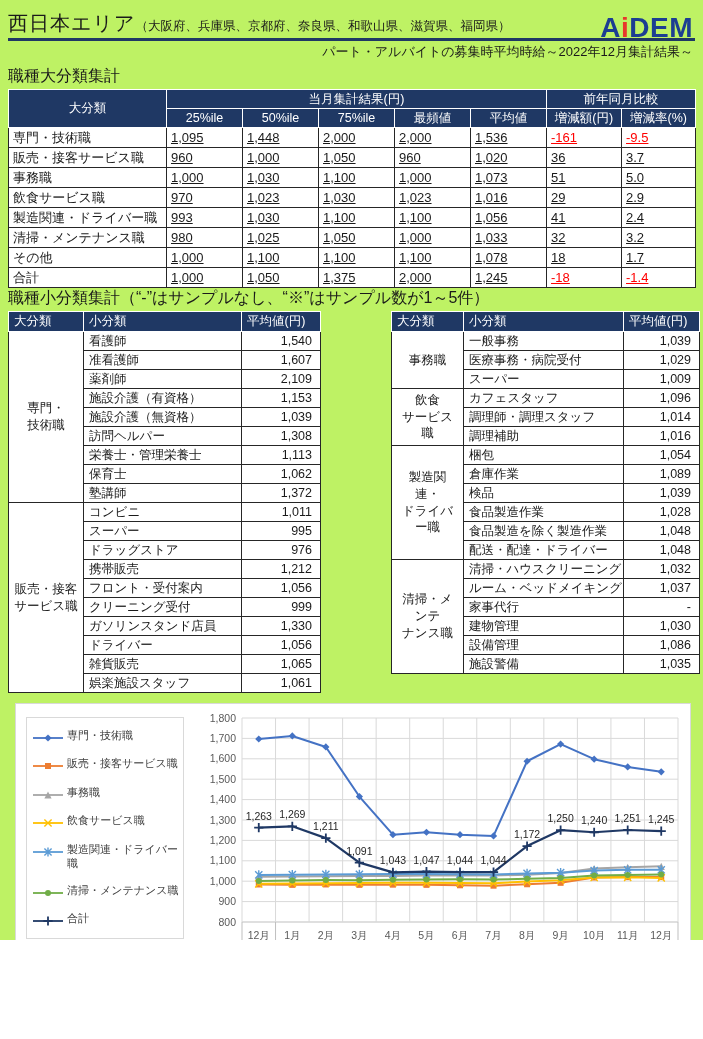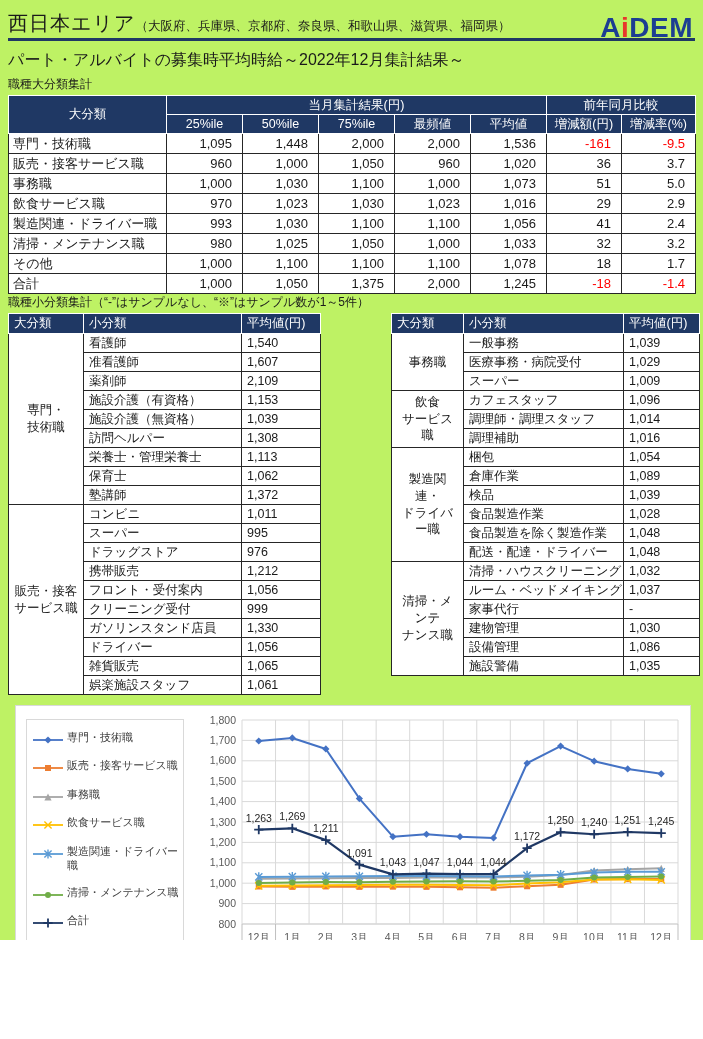--- a/index.html
+++ b/index.html
@@ -8,43 +8,43 @@
 
   
   .hdr { padding:12px 8px 0 8px; position:relative; }
   .title-row { display:flex; align-items:flex-end; }
   .page-title { font-weight:400; line-height:1.1; white-space:nowrap; }
   .page-title .big { font-size:20px; letter-spacing:1px; }
   .page-title .small { font-size:12.5px; }
   .logo { position:absolute; right:10px; top:6px; font-size:28px; font-weight:700; letter-spacing:0.5px; line-height:1;margin-top:8px; }
   .logo .blue { color:#1c3e92; } .logo .red { color:#e8372c; }
   .rule { height:3px; background:#1f3864; margin-top:4px; }
-  .subtitle { text-align:left; font-size:16px; padding:9px 2px 0 0; }
-
-  .sec-title { font-size:12px; margin:5px 0 2px 8px; }
+  .subtitle { text-align:right; font-size:13px; padding:2px 2px 0 0; }
+
+  .sec-title { font-size:16px; margin:5px 0 2px 8px; }
 
   
   table { border-collapse:collapse; table-layout:fixed; }
   th, td { font-weight:400; overflow:hidden; white-space:nowrap; }
   .navy-h th { background:#1f3864; color:#fff; border:1px solid #fff; font-size:12.5px; }
   #major-table { margin-left:8px; width:687px; border:1px solid #17365d; }
   #major-table th { height:19px; text-align:center; }
   #major-table td { border:1px solid #262626; font-size:13px; height:20px; padding:0 4px; background:#fff; }
   #major-table td.cat { text-align:left; }
-  #major-table td.num { text-align:right; padding-right:10px; }
+  #major-table td.num { text-align:left; padding-right:10px;text-decoration:underline; }
   td.neg { color:#ff0000; }
 
   .minor-wrap { display:flex; margin:2px 8px 0 8px; width:687px; }
   .minor-wrap table { border:1px solid #17365d; align-self:flex-start; }
   #minor-left { width:312px; }
   #minor-right { width:308px; margin-left:70px; }
   .minor-wrap th { height:20px; text-align:left; padding-left:5px; font-size:12.5px; }
   .minor-wrap td { border:1px solid #262626; font-size:12.5px; height:19px; padding:0 5px; background:#fff; }
   .minor-wrap td.group { text-align:center; white-space:pre-line; vertical-align:middle; line-height:1.35; }
-  .minor-wrap td.num { padding-right:8px; }
+  .minor-wrap td.num { text-align:right; padding-right:8px; }
 
   
   .chart-box { position:relative; width:676px; height:274px; margin:10px 0 0 15px; border:1px solid #d9d9d9; background:#fff; }
   .legend { position:absolute; left:10px; top:13px; width:158px; height:222px; border:1px solid #d9d9d9;
             display:flex; flex-direction:column; justify-content:space-around; padding:4px 2px 4px 6px; }
   .legend-item { display:flex; align-items:flex-start; font-size:11px; color:#404040; line-height:1.25; }
   .legend-item svg { flex:0 0 30px; margin:3px 4px 0 0; }
   #chart-svg { position:absolute; left:170px; top:4px; }
   .footer-rule { height:3px; background:#1f3864; margin-top:7px; }
   .footer-logo { text-align:center; margin-top:8px; white-space:nowrap; }

